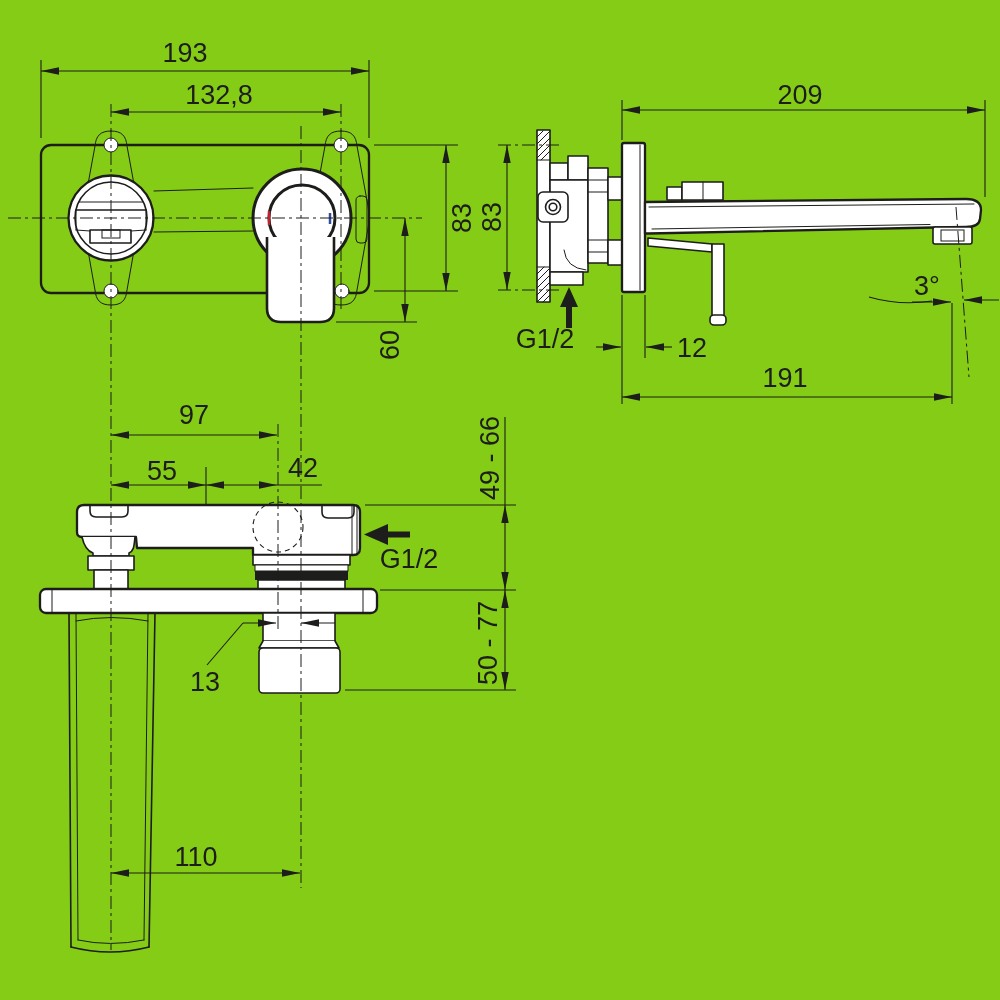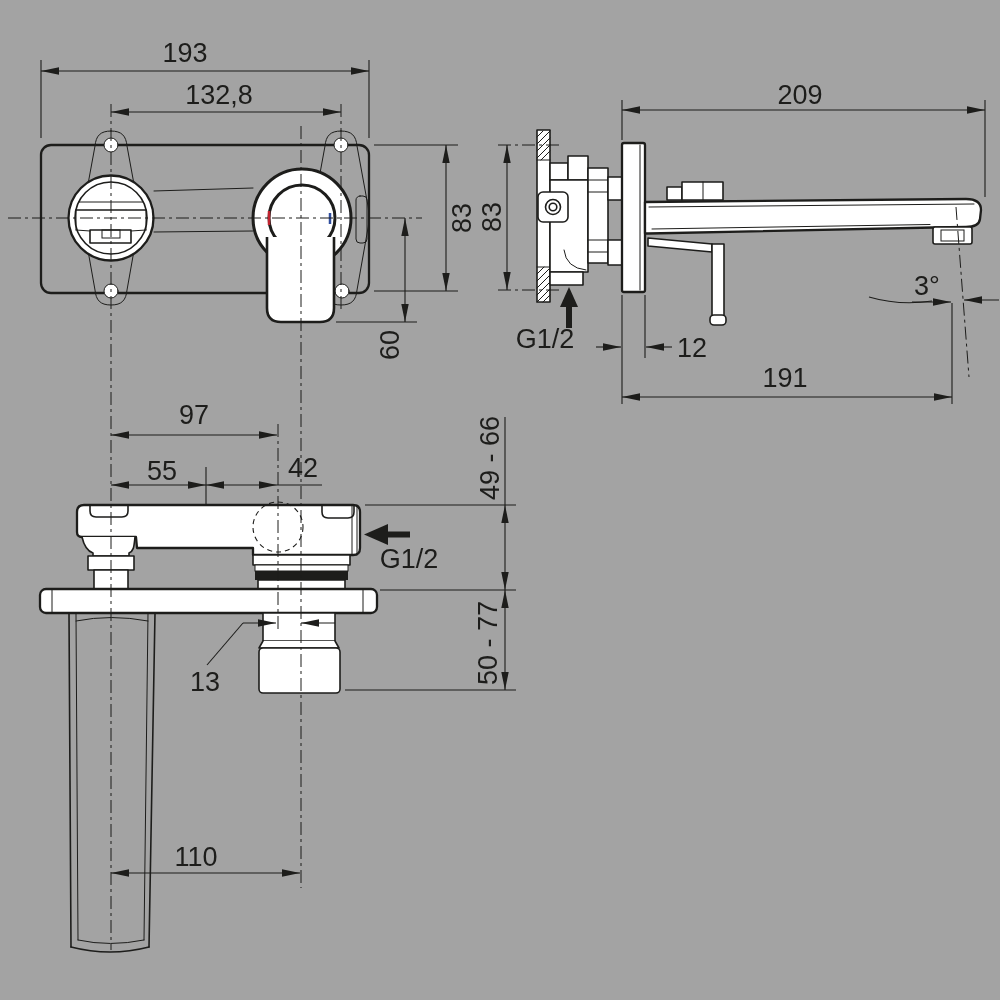--- a/index.html
+++ b/index.html
@@ -1,16 +1,16 @@
 <!DOCTYPE html>
 <html><head>
 <meta charset="utf-8">
 <style>
   html,body{margin:0;padding:0;background:#ffffff;}
-  .stage{position:relative;width:1000px;height:1000px;background:#a3a3a3;overflow:hidden;}
+  .stage{position:relative;width:1000px;height:1000px;background:#84cc16;overflow:hidden;}
   svg{display:block;}
   .ln  {stroke:#1d1d1b;stroke-width:1.6;fill:none;stroke-linecap:round;stroke-linejoin:round;}
   .ln2 {stroke:#1d1d1b;stroke-width:2.3;fill:none;stroke-linecap:round;stroke-linejoin:round;}
   .ln3 {stroke:#1d1d1b;stroke-width:3;fill:none;stroke-linecap:round;stroke-linejoin:round;}
   .thin{stroke:#1d1d1b;stroke-width:1;fill:none;stroke-linecap:round;}
   .wht {fill:#ffffff;}
   .dim {stroke:#1d1d1b;stroke-width:1.1;fill:none;}
   .cl  {stroke:#1d1d1b;stroke-width:1;fill:none;stroke-dasharray:13 4 3 4;}
   .dshc{stroke:#1d1d1b;stroke-width:1.1;fill:none;stroke-dasharray:5 4;}
   .txt {font-family:"Liberation Sans","DejaVu Sans",sans-serif;font-size:27px;fill:#1d1d1b;}

